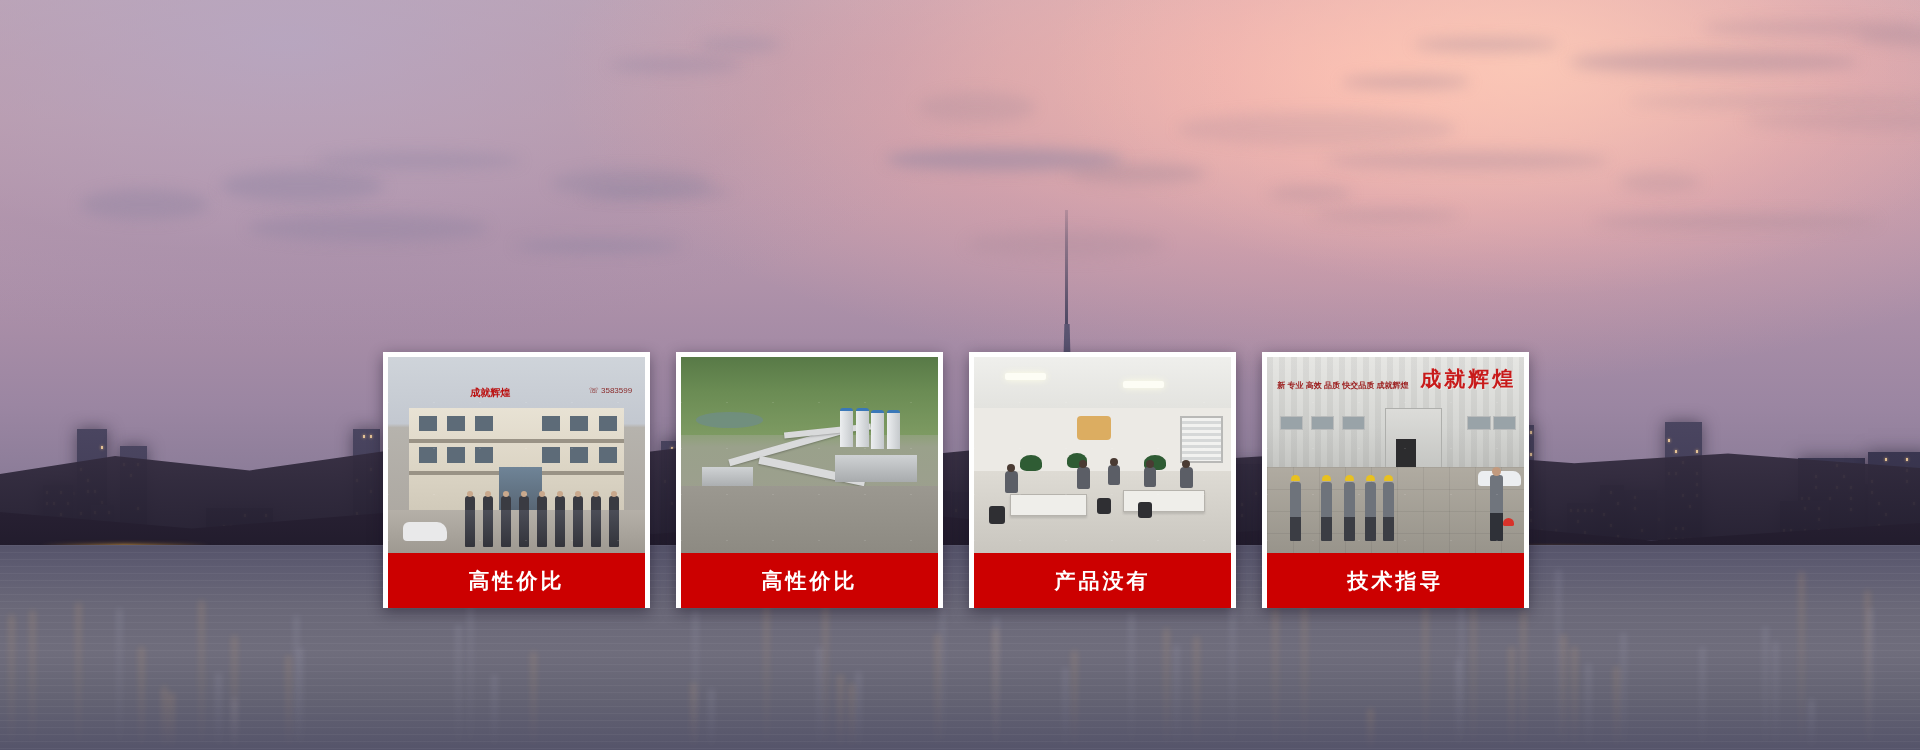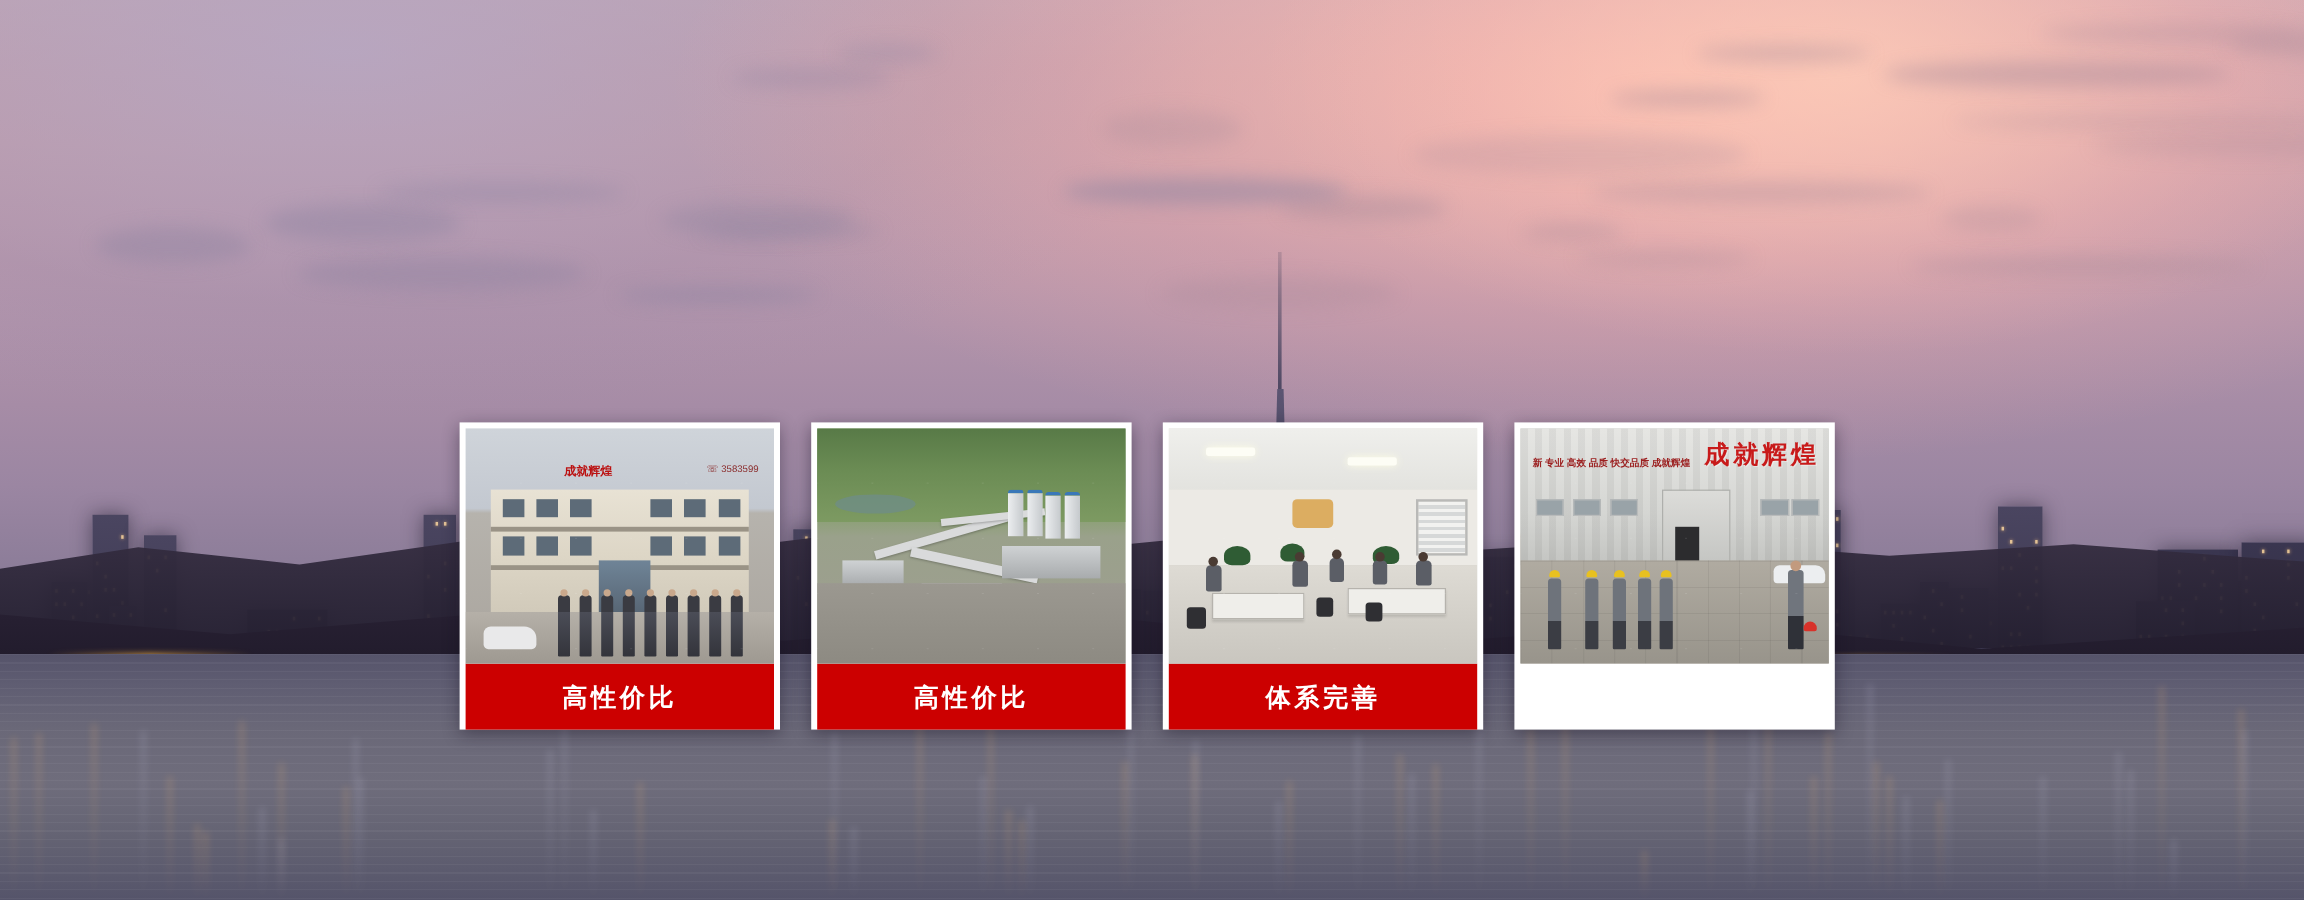--- a/index.html
+++ b/index.html
@@ -4653,21 +4653,21 @@
         <div class="chair" style="left:48%;top:72%;width:14px;height:16px"></div>
         <div class="chair" style="left:64%;top:74%;width:14px;height:16px"></div>
         <div class="person" style="left:12%;top:58%;width:13px;height:22px"></div>
         <div class="person" style="left:40%;top:56%;width:13px;height:22px"></div>
         <div class="person" style="left:52%;top:55%;width:12px;height:20px"></div>
         <div class="person" style="left:66%;top:56%;width:12px;height:20px"></div>
         <div class="person" style="left:80%;top:56%;width:13px;height:21px"></div>
         <div class="wm"></div>
       </div>
       <div class="card-label">
-        <span>体系完善</span>
+        <span>产品没有</span>
       </div>
     </div>
 
     <div class="card">
       <div class="card-photo ph4">
         <div class="fac"></div>
         <div class="redsign">成就辉煌</div>
         <div class="smallsign">新 专业 高效
 品质 快交品质 成就辉煌</div>
         <div class="win4" style="left:5%;top:30%;width:9%;height:7%"></div>
@@ -4681,16 +4681,19 @@
         <div class="whitecar"></div>
         <div class="wk" style="left:9%"></div>
         <div class="wk" style="left:21%"></div>
         <div class="wk" style="left:30%"></div>
         <div class="wk" style="left:38%"></div>
         <div class="wk" style="left:45%"></div>
         <div class="boss"></div>
         <div class="helmet"></div>
         <div class="wm"></div>
       </div>
+      <div class="card-label">
+        <span>技术指导</span>
+      </div>
     </div>
 
   </div>
 </div>
 
 </body></html>

